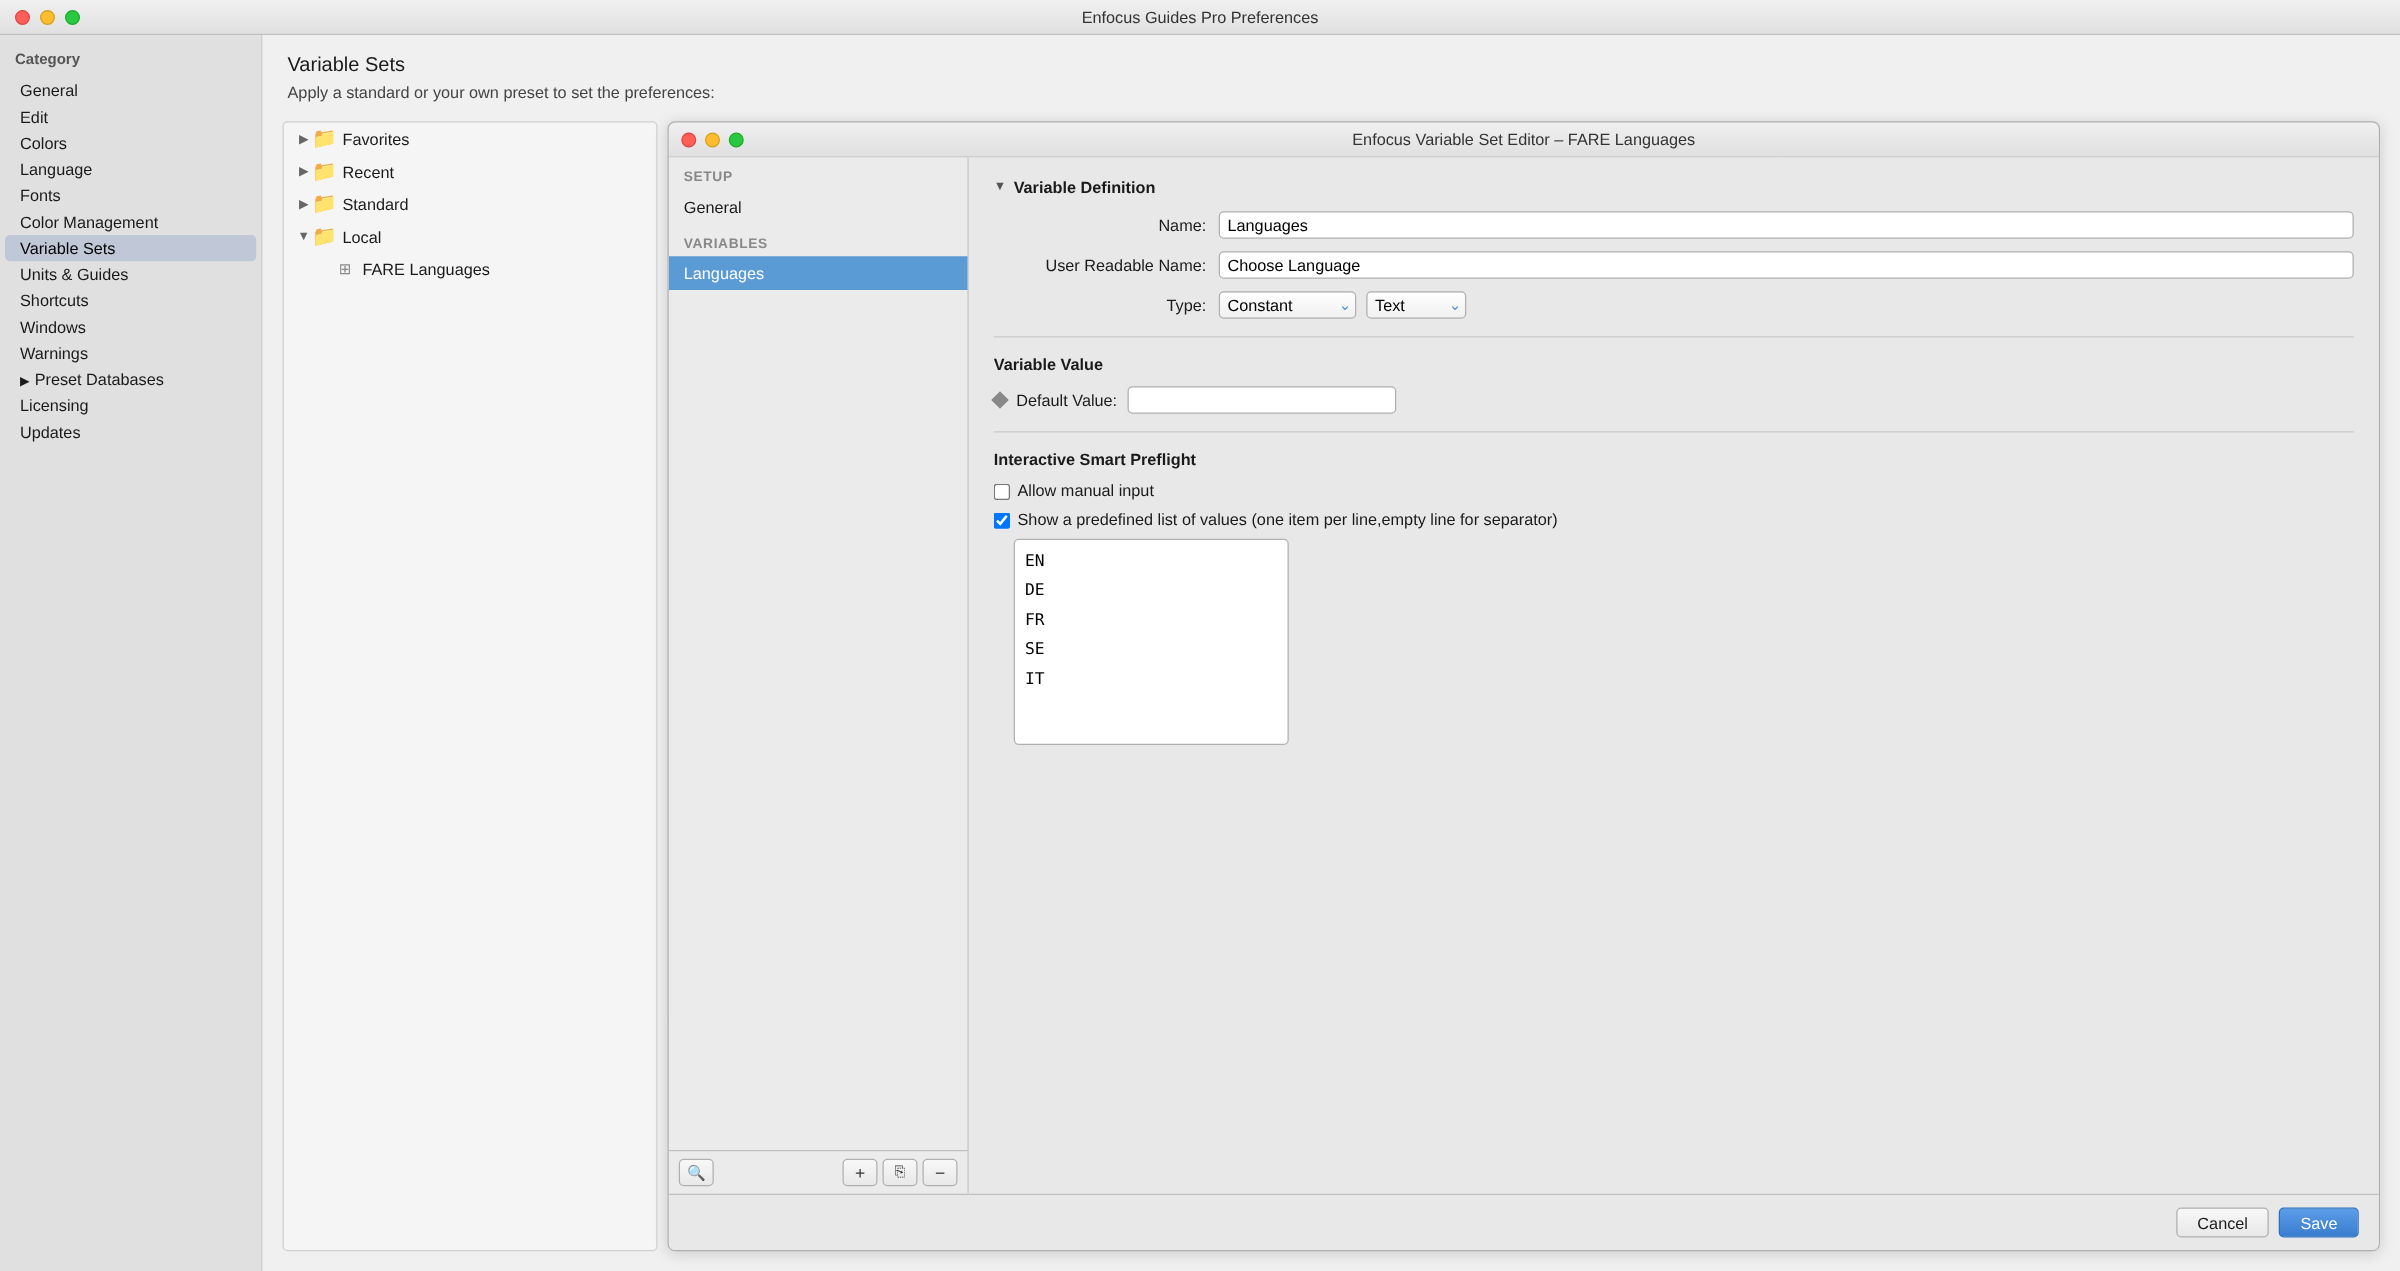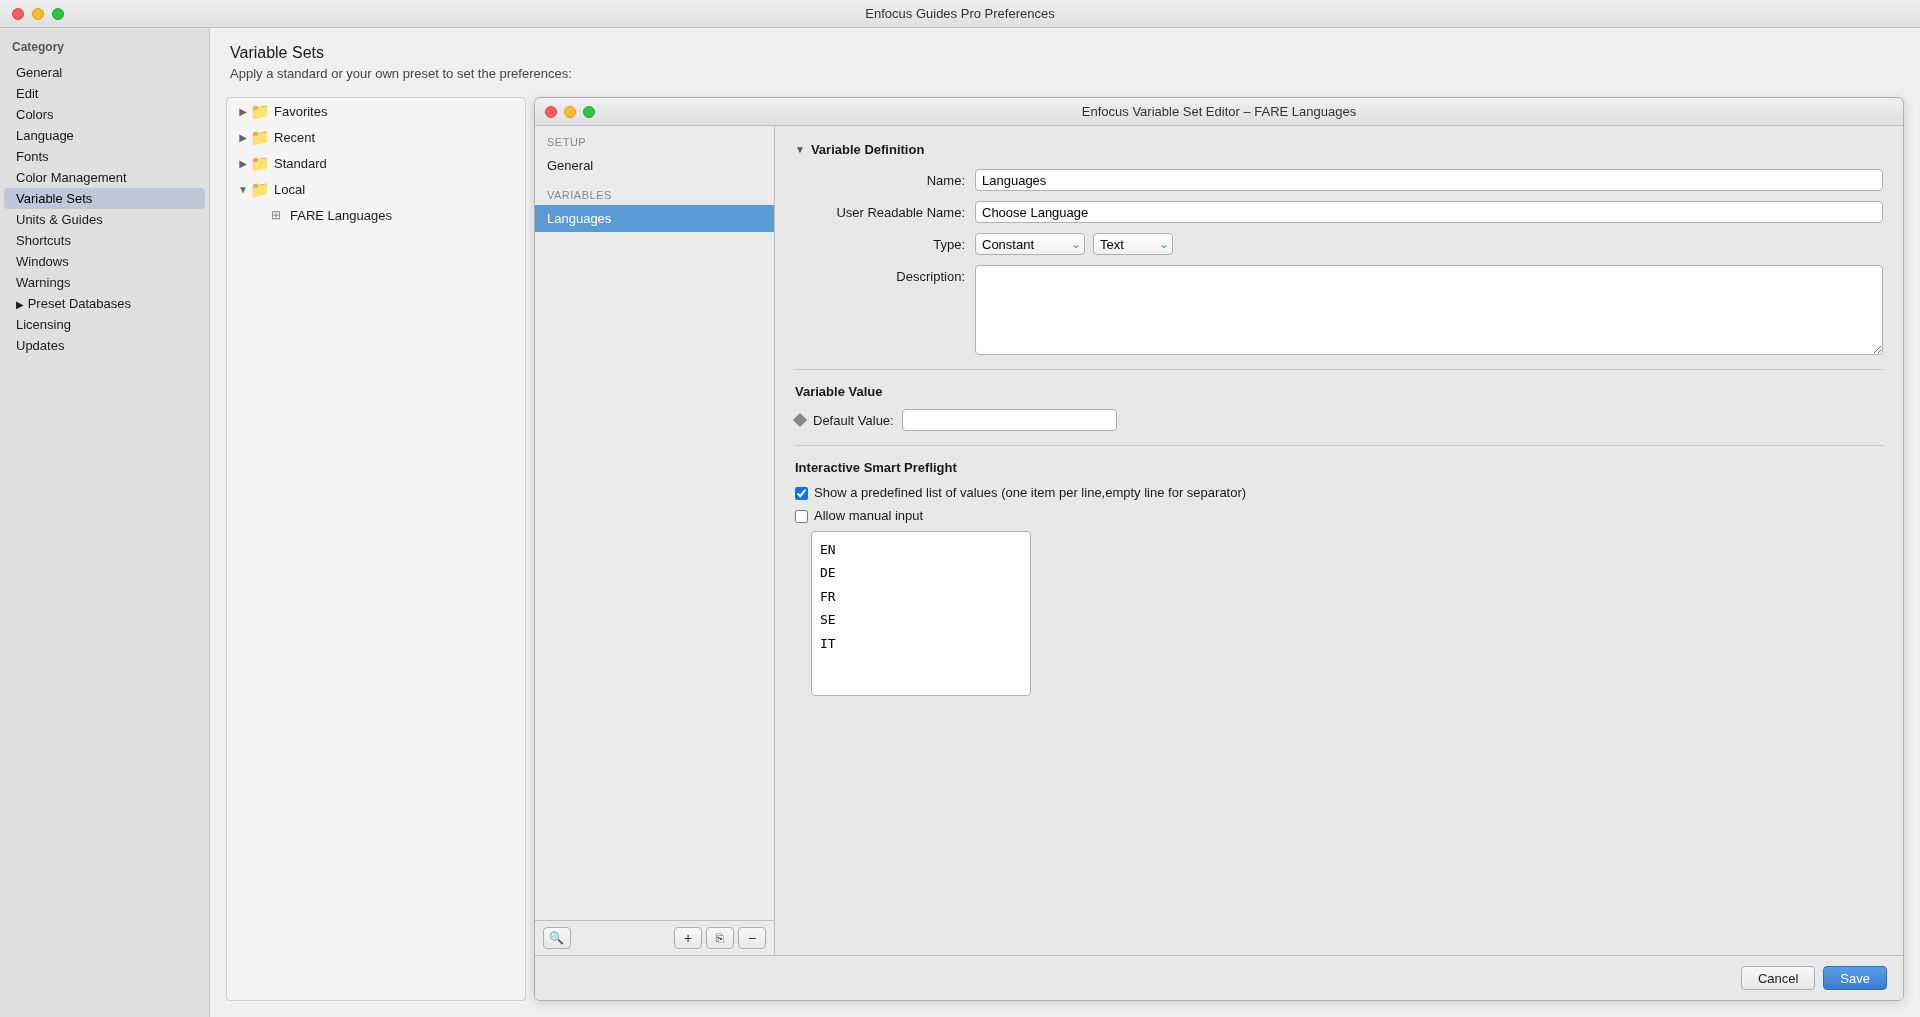--- a/index.html
+++ b/index.html
@@ -206,21 +206,21 @@
     .variables-sidebar {
       width: 240px;
       border-right: 1px solid #c0c0c0;
       background: #ebebeb;
       flex-shrink: 0;
       display: flex;
       flex-direction: column;
     }
     .variables-section-header {
       font-size: 11px;
-      font-weight: 400;
+      font-weight: 700;
       color: #888;
       padding: 10px 12px 4px;
       text-transform: uppercase;
       letter-spacing: 0.5px;
     }
     .variable-item {
       padding: 6px 12px;
       cursor: pointer;
       font-size: 13px;
       color: #1a1a1a;
@@ -612,52 +612,48 @@
                   <select class="styled-select" style="min-width:80px;">
                     <option>Text</option>
                     <option>Number</option>
                     <option>Boolean</option>
                   </select>
                 </div>
               </div>
             </div>
 
             
-            <div class="field-row" style="align-items:flex-start;">
-              <div class="field-label" style="padding-top:4px;">Description:</div>
-              <textarea class="field-textarea" style="flex: 1 1 0%;"></textarea>
-            </div>
 
             <hr class="divider-line">
 
             
             <div class="section-title">Variable Value</div>
 
             
             <div class="default-value-row">
               <div class="diamond-icon"></div>
               <div class="default-value-label">Default Value:</div>
               <input class="default-value-input" type="text" value="" style="">
             </div>
 
             <hr class="divider-line">
 
             
             <div class="section-title">Interactive Smart Preflight</div>
 
             
             <div class="checkbox-row">
+              <input type="checkbox" id="allow-manual" style="">
+              <label class="checkbox-label" for="allow-manual">Allow manual input</label>
+            </div>
+
+            
+            <div class="checkbox-row">
               <input type="checkbox" id="show-predefined" checked="" style="">
               <label class="checkbox-label" for="show-predefined">Show a predefined list of values (one item per line,empty line for separator)</label>
-            </div>
-
-            
-            <div class="checkbox-row">
-              <input type="checkbox" id="allow-manual" style="">
-              <label class="checkbox-label" for="allow-manual">Allow manual input</label>
             </div>
 
             
             <textarea class="predefined-list" style="">EN
 DE
 FR
 SE
 IT</textarea>
 
           </div>

